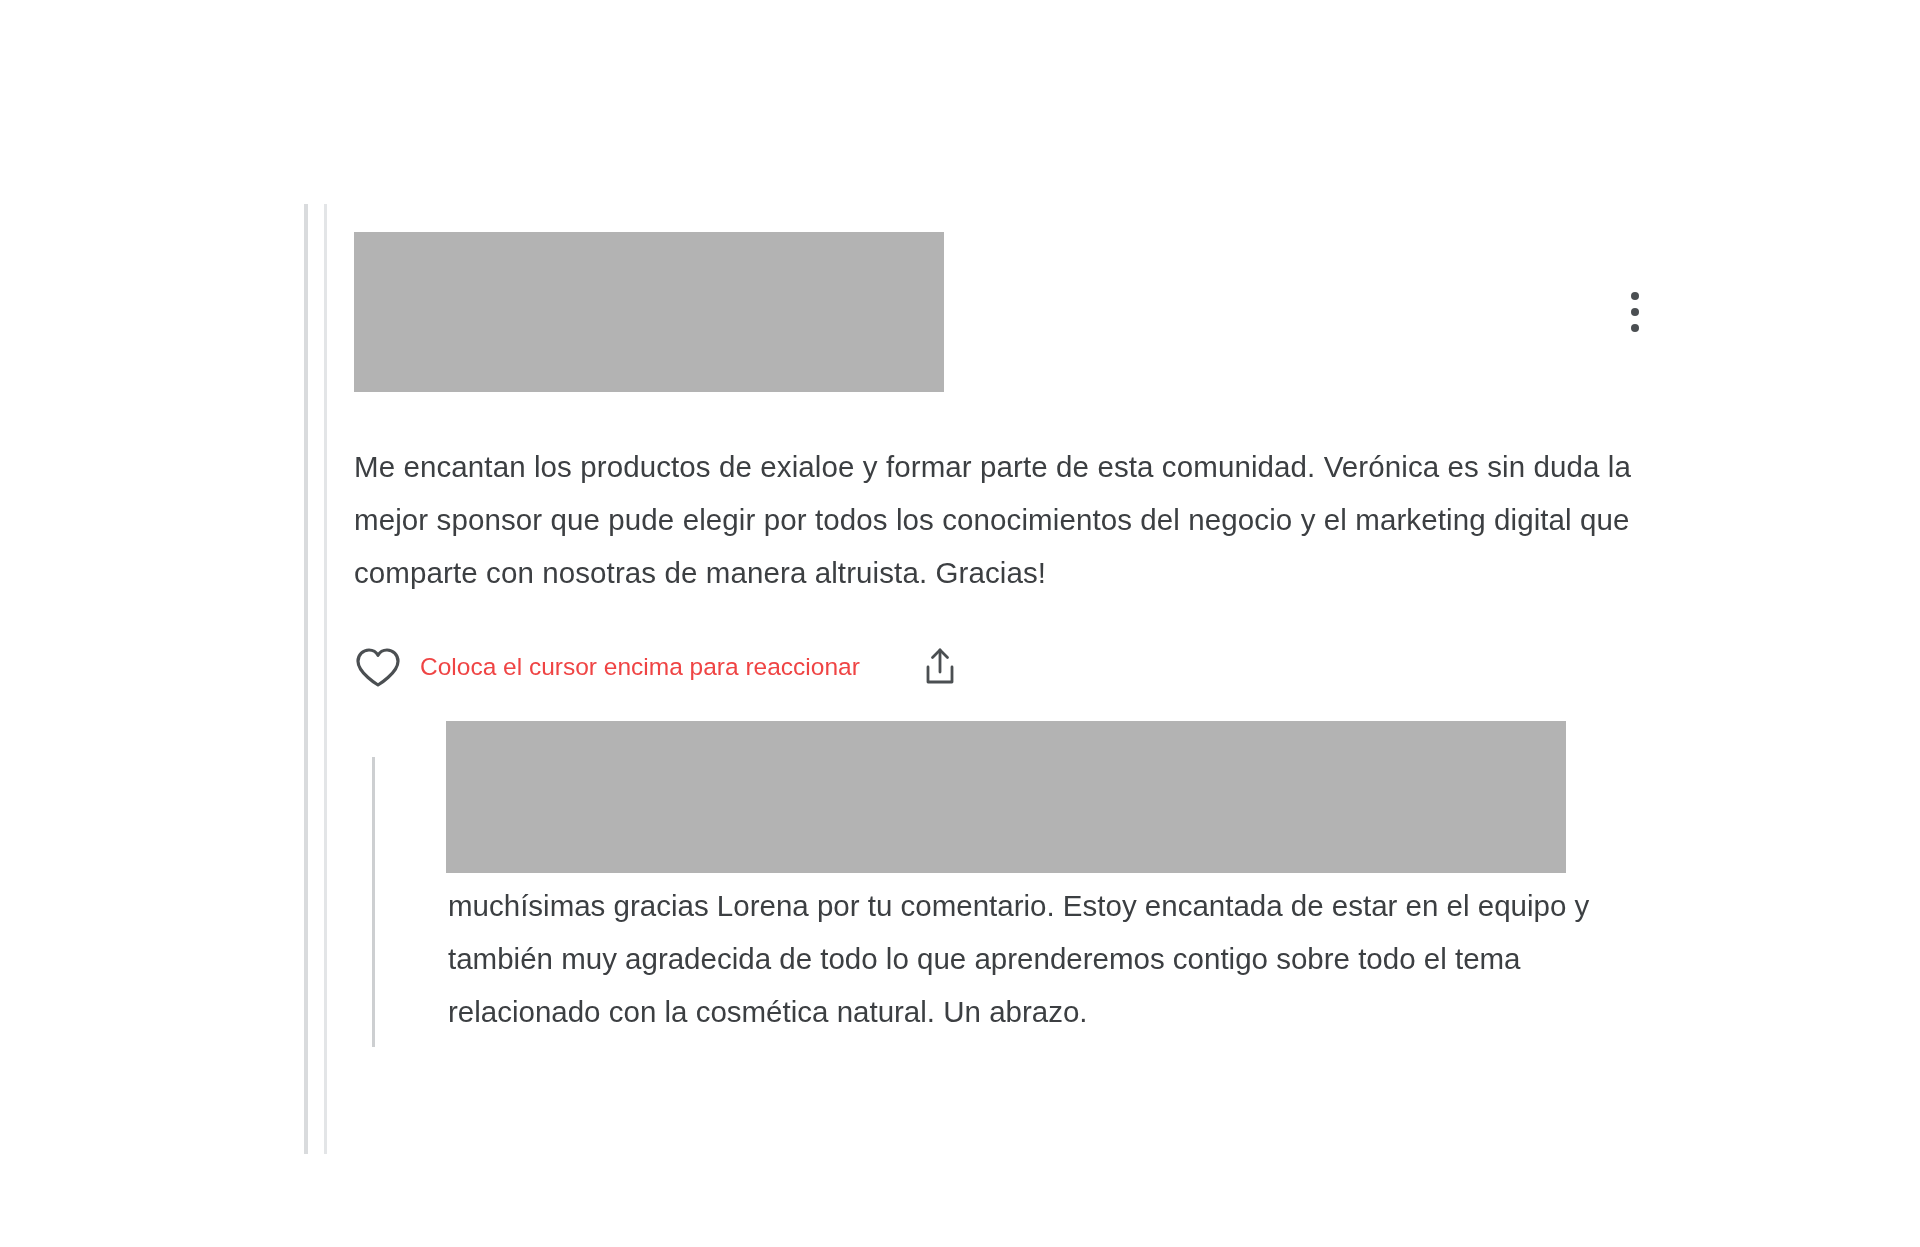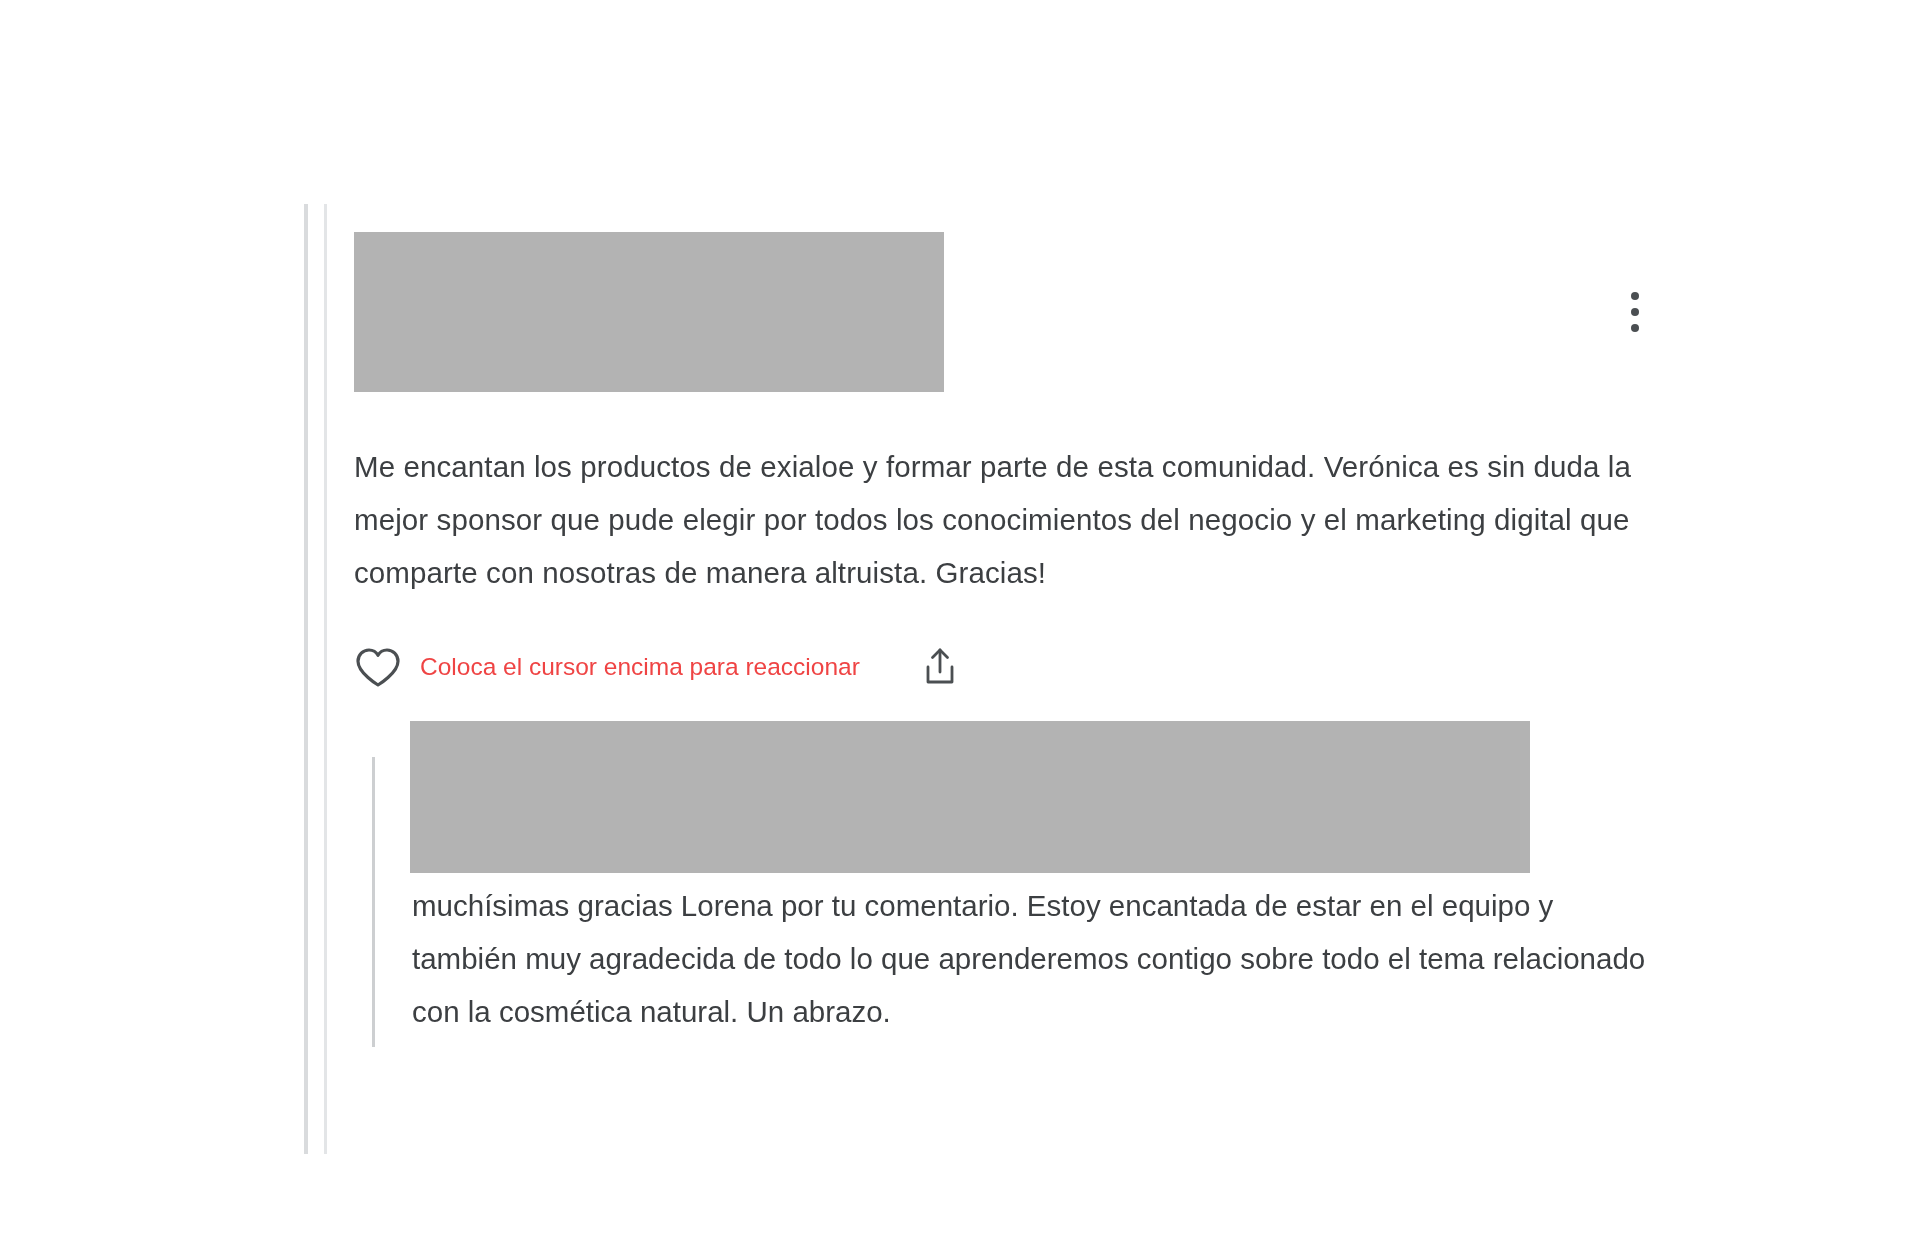--- a/index.html
+++ b/index.html
@@ -122,21 +122,21 @@
     align-items: center;
     justify-content: center;
     cursor: pointer;
   }
 
   
   .reply {
     position: relative;
     margin-top: 30px;
     margin-left: 18px;
-    padding-left: 40px;
+    padding-left: 76px;
   }
   .reply-rail {
     position: absolute;
     left: 0;
     top: 36px;
     width: 3px;
     height: 290px;
     background: #cdcfd1;
   }
   .redact-reply {

